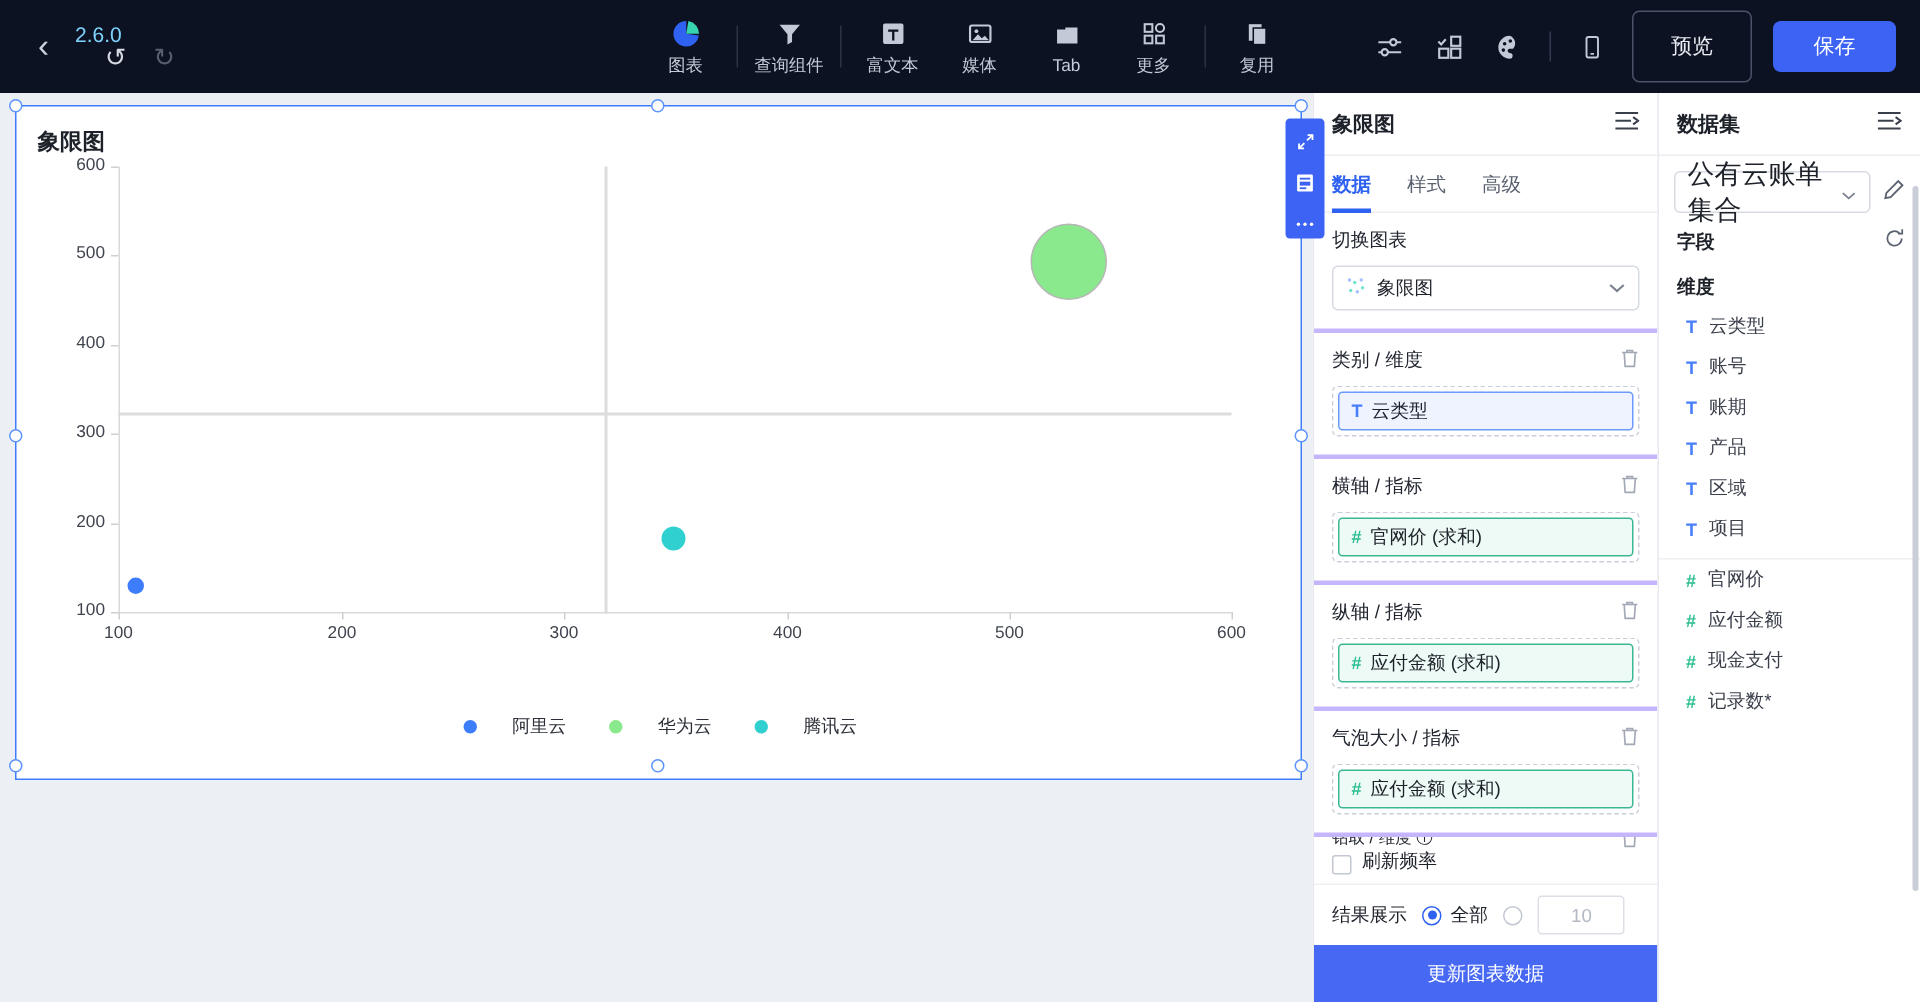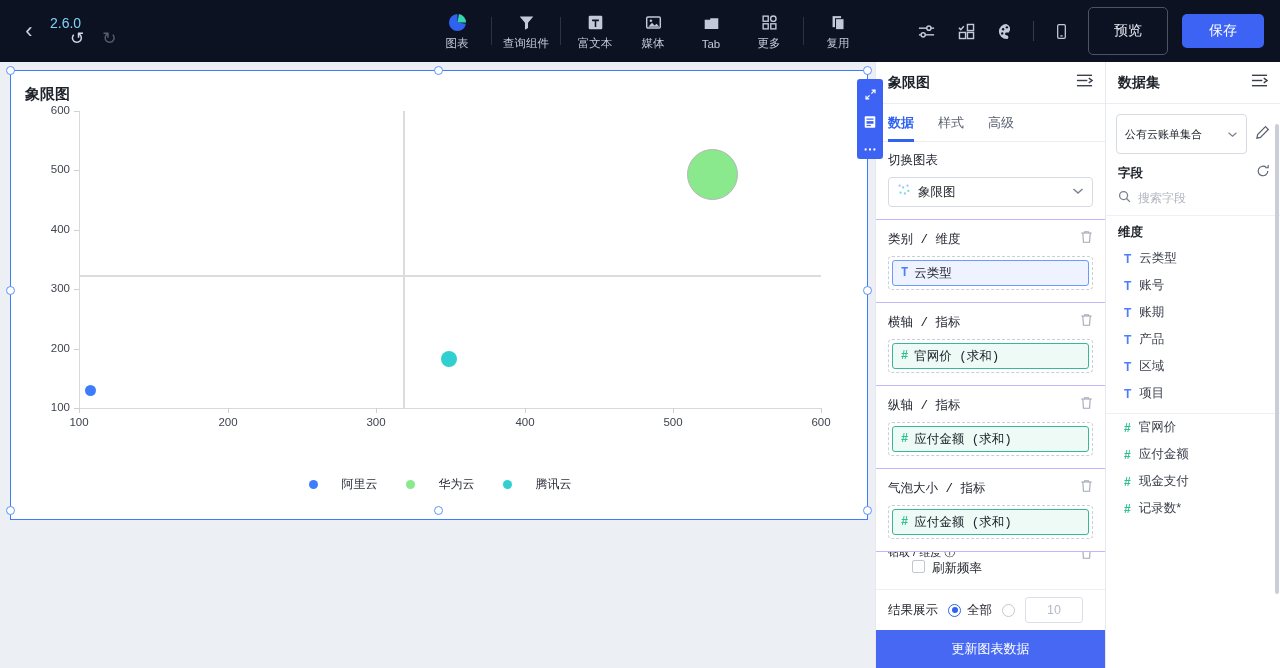--- a/index.html
+++ b/index.html
@@ -97,41 +97,41 @@
   .panel-head {
     height: 42px; display: flex; align-items: center; padding: 0 12px;
     border-bottom: 1px solid #ebedf2; justify-content: space-between;
   }
   .panel-title { font-size: 14px; font-weight: bold; color: #1d2129; }
   .tabs { height: 38px; display: flex; align-items: center; padding: 0 12px; gap: 24px; border-bottom: 1px solid #ebedf2; }
   .tab { font-size: 13px; color: #5a6170; cursor: pointer; height: 38px; display: flex; align-items: center; position: relative; }
   .tab.active { color: #2f62f0; font-weight: bold; }
   .tab.active::after { content: ""; position: absolute; bottom: 0; left: 0; right: 0; height: 2.5px; background: #2f62f0; }
   .cfg-scroll { flex: 1; overflow: hidden; }
-  .cfg-section { padding: 10px 12px 12px 12px; border-bottom: 1px solid #c4b5fd; font-family: Liberation Mono, monospace; }
+  .cfg-section { padding: 10px 12px 12px 12px; border-bottom: 3px solid #c4b5fd; }
   .cfg-label { font-size: 12.5px; color: #222630; margin-bottom: 8px; display: flex; justify-content: space-between; align-items: center; }
   .trash { color: #a2a8b5; font-size: 13px; cursor: pointer; }
   .select-box {
     height: 30px; border: 1px solid #d6dae1; border-radius: 4px; display: flex; align-items: center;
     padding: 0 8px; font-size: 12.5px; color: #1d2129; cursor: pointer; justify-content: space-between; background:#fff;
   }
   .select-left { display: flex; align-items: center; gap: 7px; }
   .chip-slot { border: 1px dashed #c9ced8; border-radius: 4px; padding: 3px; }
   .chip {
     height: 26px; border-radius: 3px; display: flex; align-items: center; gap: 6px;
     padding: 0 8px; font-size: 12.5px; cursor: pointer;
   }
   .chip.dim { background: #eef3ff; border: 1px solid #6b9afc; color: #1d2129; }
   .chip.met { background: #edfaf5; border: 1px solid #3cb794; color: #1d2129; }
   .chip-ico { font-size: 12px; font-weight: bold; }
   .chip.dim .chip-ico { color: #4a7ffb; }
   .chip.met .chip-ico { color: #2fbf93; }
   .cut-row { padding: 0 12px; overflow: hidden; height: 36px; position: relative; }
   .cut-label { font-size: 11px; color: #222630; position: absolute; top: -7px; left: 12px; }
-  .checkrow { display: flex; align-items: flex-start; gap: 7px; position: absolute; top: 8px; left: 12px; margin-left: 24px; }
+  .checkrow { display: flex; align-items: flex-end; gap: 7px; position: absolute; top: 8px; left: 12px; }
   .cbox { width: 13px; height: 13px; border: 1px solid #c2c7d1; border-radius: 2px; cursor: pointer; }
   .cfg-foot { border-top: 1px solid #edeff3; }
   .result-row { height: 40px; display: flex; align-items: center; padding: 0 12px; gap: 10px; }
   .rlabel { font-size: 12.5px; color: #1d2129; }
   .radio { width: 13px; height: 13px; border-radius: 50%; border: 1.5px solid #c2c7d1; cursor: pointer; display:flex; align-items:center; justify-content:center; }
   .radio.on { border-color: #2f62f0; }
   .radio.on::after { content:""; width: 6px; height: 6px; border-radius: 50%; background: #2f62f0; }
   .ropt { display: flex; align-items: center; gap: 6px; font-size: 12.5px; color: #1d2129; cursor: pointer; }
   .num-input {
     width: 58px; height: 26px; border: 1px solid #dcdfe6; border-radius: 3px;
@@ -142,22 +142,22 @@
     display: flex; align-items: center; justify-content: center; cursor: pointer;
   }
 
   
   .data-panel {
     position: absolute; top: 62px; left: 1105px; width: 175px; height: 606px;
     background: #fff; border-left: 1px solid #e7e9ef; display: flex; flex-direction: column;
   }
   .ds-select-row { display: flex; align-items: center; gap: 8px; padding: 10px 10px 6px 10px; }
   .ds-select {
-    flex: 1; height: 40px; border: 1px solid #d6dae1; border-radius: 4px; display: flex;
-    align-items: center; justify-content: space-between; padding: 0 8px; font-size: 11px;
+    flex: 1; height: 28px; border: 1px solid #d6dae1; border-radius: 4px; display: flex;
+    align-items: center; justify-content: space-between; padding: 0 8px; font-size: 18px;
     color: #1d2129; cursor: pointer;
   }
   .pencil { color: #5a6170; cursor: pointer; font-size: 14px; }
   .field-head { display: flex; align-items: center; justify-content: space-between; padding: 4px 10px 4px 12px; }
   .field-head-t { font-size: 12.5px; font-weight: bold; color: #1d2129; }
   .search-row { display: flex; align-items: center; gap: 7px; padding: 3px 12px 8px 12px; border-bottom: 1px solid #eef0f4; }
   .search-ph { font-size: 12px; color: #b0b5c0; }
   .grp-title { font-size: 12.5px; font-weight: bold; color: #1d2129; padding: 8px 12px 4px 12px; }
   .fld { display: flex; align-items: center; gap: 8px; padding: 5px 12px 5px 18px; font-size: 12.5px; color: #3a3f4b; cursor: pointer; }
   .fld .t { color: #4a7ffb; font-weight: bold; font-size: 12px; }
@@ -567,29 +567,20 @@
   <div class="field-head">
     <div class="field-head-t">字段</div>
     <div>
       <svg width="14" height="14" viewBox="0 0 16 16" stroke="#5a6170" stroke-width="1.3" fill="none">
           <path d="M13.5 8 a5.5 5.5 0 1 1-1.8-4.1"></path>
           <path d="M13.9 1 v3.3 h-3.3"></path>
         </svg>
     </div>
   </div>
 
-  <div class="search-row">
-    <span>
-      <svg width="13" height="13" viewBox="0 0 14 14" stroke="#7a808e" stroke-width="1.4" fill="none">
-          <circle cx="6" cy="6" r="4.3"></circle>
-          <line x1="9.2" y1="9.2" x2="12.8" y2="12.8"></line>
-        </svg>
-    </span>
-    <span class="search-ph">搜索字段</span>
-  </div>
 
   <div class="grp-title">维度</div>
   <div class="fld">
     <span class="t">T</span>
     <span>云类型</span>
   </div>
   <div class="fld">
     <span class="t">T</span>
     <span>账号</span>
   </div>

